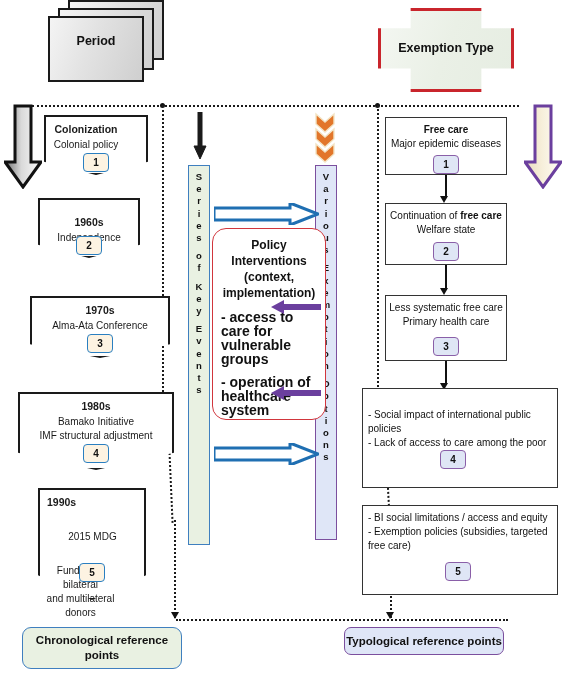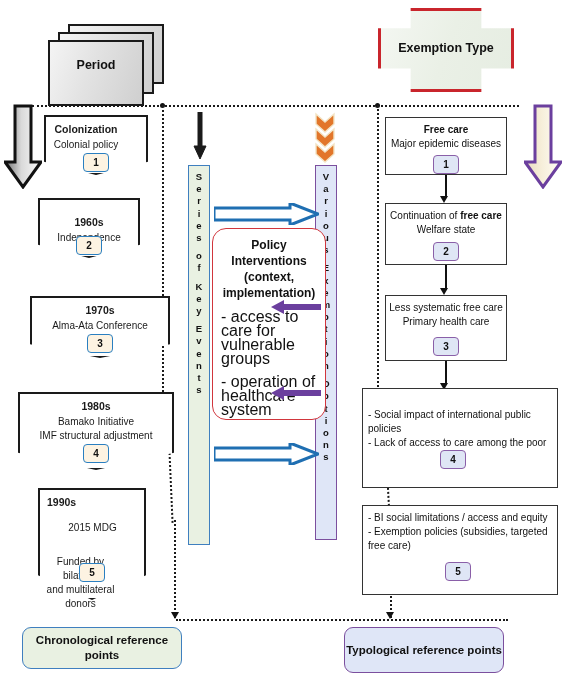--- a/index.html
+++ b/index.html
@@ -140,21 +140,21 @@
     border:1.6px solid #d1363d;
     border-radius:14px;
     background:#fff;
     box-sizing:border-box;
   }
   .policy .ttl{
     text-align:center;font-size:12px;font-weight:bold;color:#111;
     line-height:16px;padding-top:8px;
   }
   .policy .bul{
-    font-size:16px;color:#111;line-height:14px;padding:0 8px;
+    font-size:14px;color:#111;line-height:14px;padding:0 8px;font-weight:bold;
   }
   .policy .bul p{margin:9px 0 0 0;}
 
   
   .bluearrow{position:absolute;}
   .bluearrow svg{display:block;}
 
   
   .purplearrow{position:absolute;}
   .purplearrow svg{display:block;}
@@ -175,21 +175,21 @@
     font-size:11.5px;font-weight:bold;color:#111;line-height:15px;
   }
   .refbox.green{border:1.8px solid #3f7fbf;background:#e9f1e2;}
   .refbox.lav{border:1.8px solid #7b4f9e;background:#dfe6f7;}
 </style>
 </head>
 <body>
 
 <div id="canvas">
 
-  <div class="doc-stack" style="left:46px;top:24px;width:120px;height:84px;">
+  <div class="doc-stack" style="left:46px;top:0;width:120px;height:84px;">
     <div class="doc-sheet" style="left:22px;top:0px;width:96px;height:60px;"></div>
     <div class="doc-sheet" style="left:12px;top:8px;width:96px;height:62px;"></div>
     <div class="doc-sheet wavy" style="left:2px;top:16px;width:96px;height:66px;"></div>
     <div class="period-label" style="left:2px;width:96px;top:34px;">Period</div>
   </div>
 
   <div class="cross-wrap" style="left:378px;top:8px;width:136px;height:84px;">
     <div class="cross" style="left:0;top:0;width:136px;height:84px;"></div>
     <div class="cross-label" style="left:0;width:136px;top:33px;">Exemption Type</div>
   </div>
@@ -362,21 +362,21 @@
   <div class="pent-inner" style="left:18px;top:392px;width:156px;">
     <span class="ttl">1980s</span>
     <span class="sub">Bamako Initiative</span>
     <span class="sub">IMF structural adjustment</span>
   </div>
   <div class="badge blue" style="left:83px;top:444px;">4</div>
 
   <div class="pent" style="left:38px;top:488px;width:108px;height:112px;"></div>
   <div class="pent-inner" style="left:38px;top:488px;width:85px;">
     <span class="ttl left">1990s</span>
-    <span class="sub" style="margin-top:12px;padding-left:24px;">2015 MDG</span>
+    <span class="sub" style="margin-top:21px;padding-left:24px;">2015 MDG</span>
     <span class="sub" style="margin-top:20px;">Funded by bilateral</span>
     <span class="sub">and multilateral</span>
     <span class="sub">donors</span>
   </div>
   <div class="badge blue" style="left:79px;top:563px;">5</div>
 
   <div class="docbox" style="left:385px;top:117px;width:122px;height:58px;">
     <div class="foldline"></div>
   </div>
   <div class="docbox-txt" style="left:385px;top:117px;width:122px;">
@@ -422,15 +422,15 @@
   <div class="docbox" style="left:362px;top:505px;width:196px;height:90px;">
     <div class="foldline"></div>
   </div>
   <div class="docbox-txt left" style="left:362px;top:505px;width:196px;">
     <span>- BI social limitations / access and equity</span><br>
     <span>- Exemption policies (subsidies, targeted free care)</span>
   </div>
   <div class="badge purple" style="left:445px;top:562px;">5</div>
 
   <div class="refbox green" style="left:22px;top:627px;width:160px;height:42px;">Chronological reference points</div>
-  <div class="refbox lav" style="left:344px;top:627px;width:160px;height:46px;">Typological reference points</div>
+  <div class="refbox lav" style="left:344px;top:627px;width:160px;height:28px;border-radius:7px;">Typological reference points</div>
 
 </div>
 
 </body></html>

